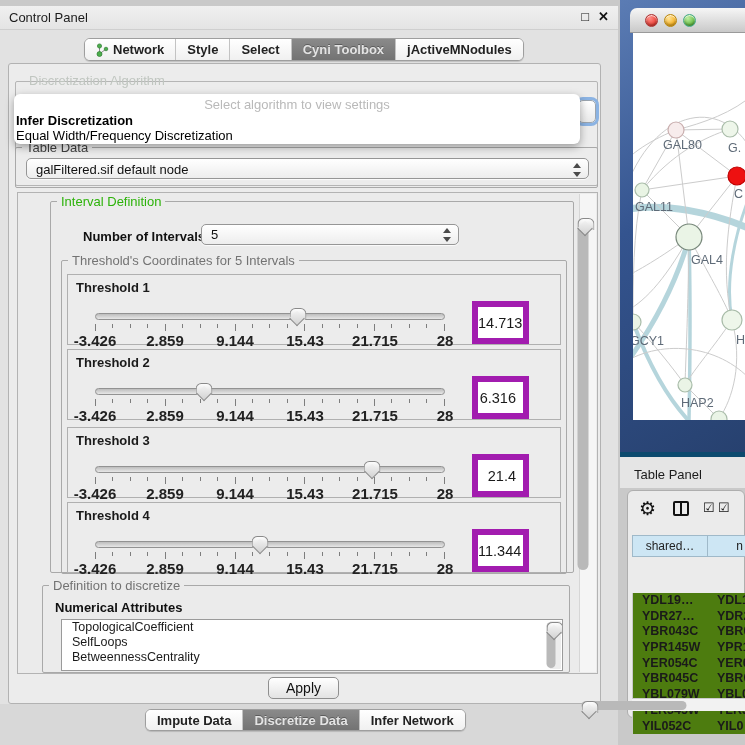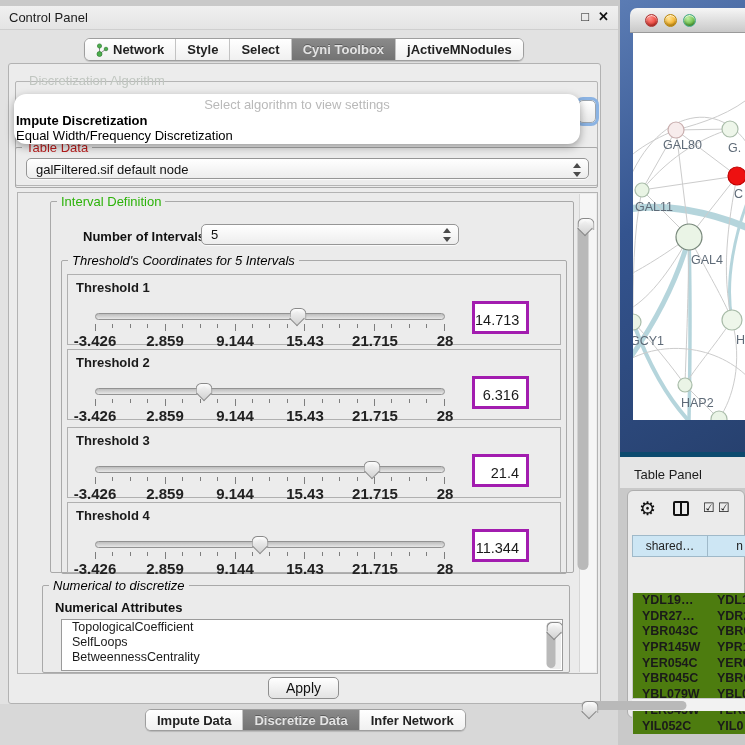--- a/index.html
+++ b/index.html
@@ -21,27 +21,27 @@
   .seg.selected { background:linear-gradient(#8a8a8a,#737373); color:#e4e4e4; text-shadow:0 -1px 0 rgba(0,0,0,.3); }
   #top-tabs { left:84px; top:32px; }
   #bottom-tabs { left:145px; top:703px; height:22px; }
 
   
   .main-panel { position:absolute; left:8px; top:57px; width:593px; height:641px; background:#ececec; border:1px solid #b2b2b2; border-radius:3px; }
 
   .fieldset { position:absolute; border:1px solid #a9a9a9; border-radius:2px; }
   .fieldset > .legend { position:absolute; top:-8px; left:6px; background:#ececec; padding:0 4px; font-size:13px; line-height:15px; white-space:nowrap; }
   .legend.green { color:#2db30a; }
-  .legend.blue { color:#000000;font-style:italic; }
-  .legend.plain { color:#b91c1c; }
+  .legend.blue { color:#737373; }
+  .legend.plain { color:#404040; }
 
   .faded-title { position:absolute; left:20px; top:9px; font-size:13px; color:#c0c6c0; z-index:1; }
 
   
-  .popup { position:absolute; left:5px; top:30px; width:566px; height:50px; background:#ffffff; border-radius:12px; box-shadow:0 3px 9px rgba(0,0,0,.35); z-index:5; }
+  .popup { position:absolute; left:5px; top:30px; width:566px; height:50px; background:#ffffff; border-radius:6px; box-shadow:0 3px 9px rgba(0,0,0,.35); z-index:5; }
   .popup .ph { position:absolute; left:0; right:0; top:3px; text-align:center; font-size:13px; color:#b9b9b9; }
   .popup .opt { position:absolute; left:2px; font-size:13px; line-height:15px; color:#000; white-space:nowrap; }
   .popup .opt.b { top:19px; font-weight:bold; }
   .popup .opt.n { top:34px; }
 
   
   .combo-ring { position:absolute; left:566px; top:33px; width:24px; height:29px; border:3px solid rgba(110,160,220,.8); border-radius:8px; background:#fdfdfd; z-index:4; }
   .combo-ring .inner { position:absolute; inset:0; border:1px solid #9aa4ae; border-radius:5px; background:linear-gradient(#ffffff,#e9e9e9); }
 
   
@@ -63,21 +63,21 @@
   .slider { position:absolute; left:27px; top:38px; width:350px; height:30px; }
   .track { position:absolute; left:0; top:0; width:100%; height:7px; border:1px solid #929292; border-radius:4px; background:linear-gradient(#bdbdbd,#e7e7e7); }
   .thumb { position:absolute; top:-5px; width:15px; height:17px; transform:translateX(-50%); z-index:2; }
   .thumb::before { content:""; position:absolute; left:0; top:0; width:15px; height:11px; background:linear-gradient(#fdfdfd,#d9d9d9); border:1px solid #8a8a8a; border-bottom:none; border-radius:6px 6px 0 0; }
   .thumb::after { content:""; position:absolute; left:2.4px; top:5px; width:10px; height:10px; background:linear-gradient(135deg,#f2f2f2,#d2d2d2); border:1px solid #8a8a8a; border-top:none; border-left:none; transform:rotate(45deg); }
   .ticks { position:absolute; left:0; top:11px; width:100%; display:flex; justify-content:space-between; }
   .tick { width:1px; height:4px; background:#7d7d7d; }
   .tick.major { height:7px; }
   .tick-labels { position:absolute; left:0; top:19px; width:100%; height:11px; }
   .tick-labels span { position:absolute; transform:translateX(-50%); font-size:15px; font-weight:bold; color:#222; white-space:nowrap; }
-  .t-value { position:absolute; left:404px; top:26px; width:57px; height:33px; background:#fff; border:3px solid #a21caf; font-size:14.5px; line-height:33px; text-align:right; padding-right:7px; }
+  .t-value { position:absolute; left:404px; top:26px; width:57px; height:43px; background:#fff; border:6px solid #a21caf; font-size:14.5px; line-height:33px; text-align:right; padding-right:7px; }
 
   
   .attr-list { position:absolute; left:18px; top:33px; width:502px; height:52px; background:#fff; border:1px solid #9a9a9a; overflow:hidden; }
   .attr-item { font-size:12.5px; line-height:15px; padding-left:10px; white-space:nowrap; }
   .attr-list .vscroll2 { position:absolute; top:1px; right:1px; bottom:1px; width:11px; background:#ededed; }
   .attr-list .vscroll2 .thumb { position:absolute; left:1px; top:1px; width:9px; height:46px; background:#b9b9b9; border-radius:5px; }
 
   .apply-btn { position:absolute; left:259px; top:613px; padding:2px 17px; font-size:14px; color:#111; background:linear-gradient(#ffffff,#e3e3e3); border:1px solid #8f8f8f; border-radius:5px; }
 
   .bottom-strip { position:absolute; left:0; top:698px; width:618px; height:47px; background:#d8d8d8; }
@@ -156,21 +156,21 @@
 
     <div class="fieldset" style="left:6px; top:17px; width:583px; height:105px; border-color:#b5b5b5;"></div>
     <span class="faded-title">Discretization Algorithm</span>
 
     <div class="combo-ring">
         <div class="inner"></div>
       </div>
 
     <div class="popup">
       <div class="ph">Select algorithm to view settings</div>
-      <div class="opt b">Impute Discretization</div>
+      <div class="opt b">Infer Discretization</div>
       <div class="opt n">Equal Width/Frequency Discretization</div>
     </div>
 
     <div class="fieldset" style="left:6px; top:83px; width:583px; height:41px;">
       <span class="legend plain">Table Data</span>
       <div class="combo" style="left:10px; top:10px; width:563px;">
         <span>galFiltered.sif default node</span>
         <span class="stepper">
             <span class="up"></span>
             <span class="dn"></span>
@@ -354,21 +354,21 @@
                   <span style="left: 80%;">21.715</span>
                   <span style="left: 100%;">28</span>
                 </div>
             </div>
             <div class="t-value">11.344</div>
           </div>
         </div>
       </div>
 
       <div class="fieldset" style="left:24px; top:392px; width:528px; height:88px;">
-        <span class="legend blue" style="background:#ebebeb;">Numerical to discretize</span>
+        <span class="legend blue" style="background:#ebebeb;">Definition to discretize</span>
         <span class="num-label" style="left:12px; top:14px;">Numerical Attributes</span>
         <div class="attr-list" id="attr-list">
           <div class="vscroll2">
               <div class="thumb"></div>
             </div>
         <div class="attr-item">TopologicalCoefficient</div>
             <div class="attr-item">SelfLoops</div>
             <div class="attr-item">BetweennessCentrality</div>
           </div>
       </div>

